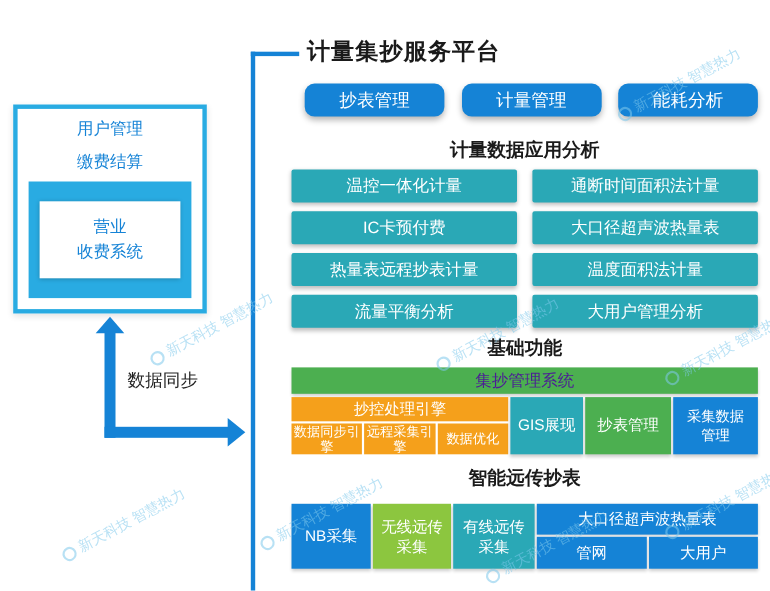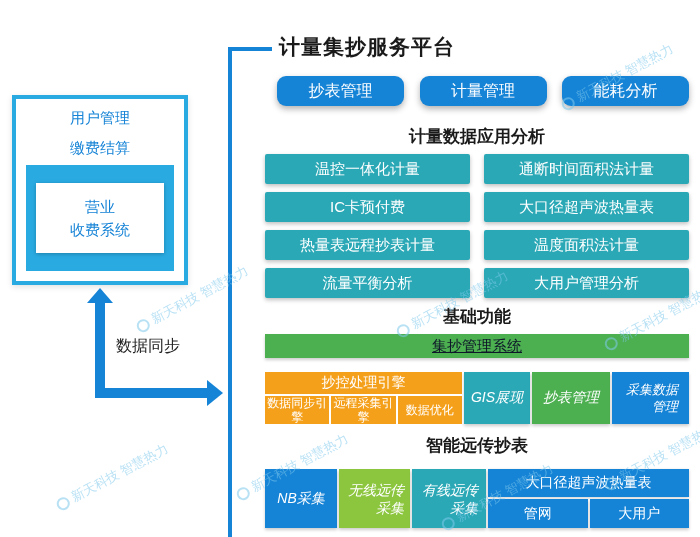--- a/index.html
+++ b/index.html
@@ -55,32 +55,32 @@
     display:flex;align-items:center;justify-content:center;border-radius:9px;
     box-shadow:0 3px 6px rgba(0,0,0,.3);}
   .sec-title{text-align:center;font-size:17px;font-weight:bold;color:var(--title-ink);line-height:20px;}
   .t1{margin:0 0 7px;}
   .t2{margin:9px 0 7px;}
   .t3{margin:12px 0 13px;}
   .grid{display:flex;gap:14px;}
   .col{flex:1;display:flex;flex-direction:column;gap:8px;}
   .cell{height:30px;background:var(--teal);color:#fff;font-size:15px;border-radius:2px;
     display:flex;align-items:center;justify-content:center;box-shadow:0 2px 4px rgba(0,0,0,.25);}
-  .green-bar{height:24px;background:var(--green);color:#0f172a;font-size:15px;margin-bottom:14px;
-    display:flex;align-items:center;justify-content:center;box-shadow:0 2px 3px rgba(0,0,0,.2);text-decoration:underline;}
+  .green-bar{height:24px;background:var(--green);color:#4c1d95;font-size:15px;margin-bottom:3px;
+    display:flex;align-items:center;justify-content:center;box-shadow:0 2px 3px rgba(0,0,0,.2);}
   .engine-row{display:flex;gap:2px;height:52px;}
   .engine-block{width:197px;display:flex;flex-direction:column;gap:2px;}
   .engine-head{height:24px;background:var(--orange);color:#fff;font-size:14px;
     display:flex;align-items:center;justify-content:center;}
   .engine-cells{flex:1;display:flex;gap:2px;}
   .engine-cell{flex:1;background:var(--orange);color:#fff;font-size:12px;line-height:14px;
     display:flex;align-items:center;justify-content:center;text-align:center;padding:0 2px;
     word-break:break-all;}
-  .blk{color:#fff;display:flex;align-items:center;justify-content:center;text-align:right;
-    box-shadow:0 2px 3px rgba(0,0,0,.2);font-style:italic;}
+  .blk{color:#fff;display:flex;align-items:center;justify-content:center;text-align:center;
+    box-shadow:0 2px 3px rgba(0,0,0,.2);}
   .gis{width:66px;background:var(--teal);font-size:14px;}
   .alarm{width:78px;background:var(--green);font-size:14px;}
   .dmgmt{flex:1;background:var(--blue);font-size:13px;line-height:17px;padding:0 11px;word-break:break-all;}
   .bottom-row{display:flex;gap:2px;height:59px;}
   .nb{width:72px;background:var(--blue);font-size:14px;}
   .wireless{width:71px;background:var(--light-green);font-size:14px;line-height:18px;padding:0 6px;word-break:break-all;box-sizing:border-box;}
   .wired{width:74px;background:var(--teal);font-size:14px;line-height:18px;padding:0 8px;word-break:break-all;box-sizing:border-box;}
   .big{flex:1;display:flex;flex-direction:column;gap:2px;}
   .big-head{height:28px;background:var(--blue);color:#fff;font-size:14px;
     display:flex;align-items:center;justify-content:center;box-shadow:0 1px 3px rgba(0,0,0,.2);}

